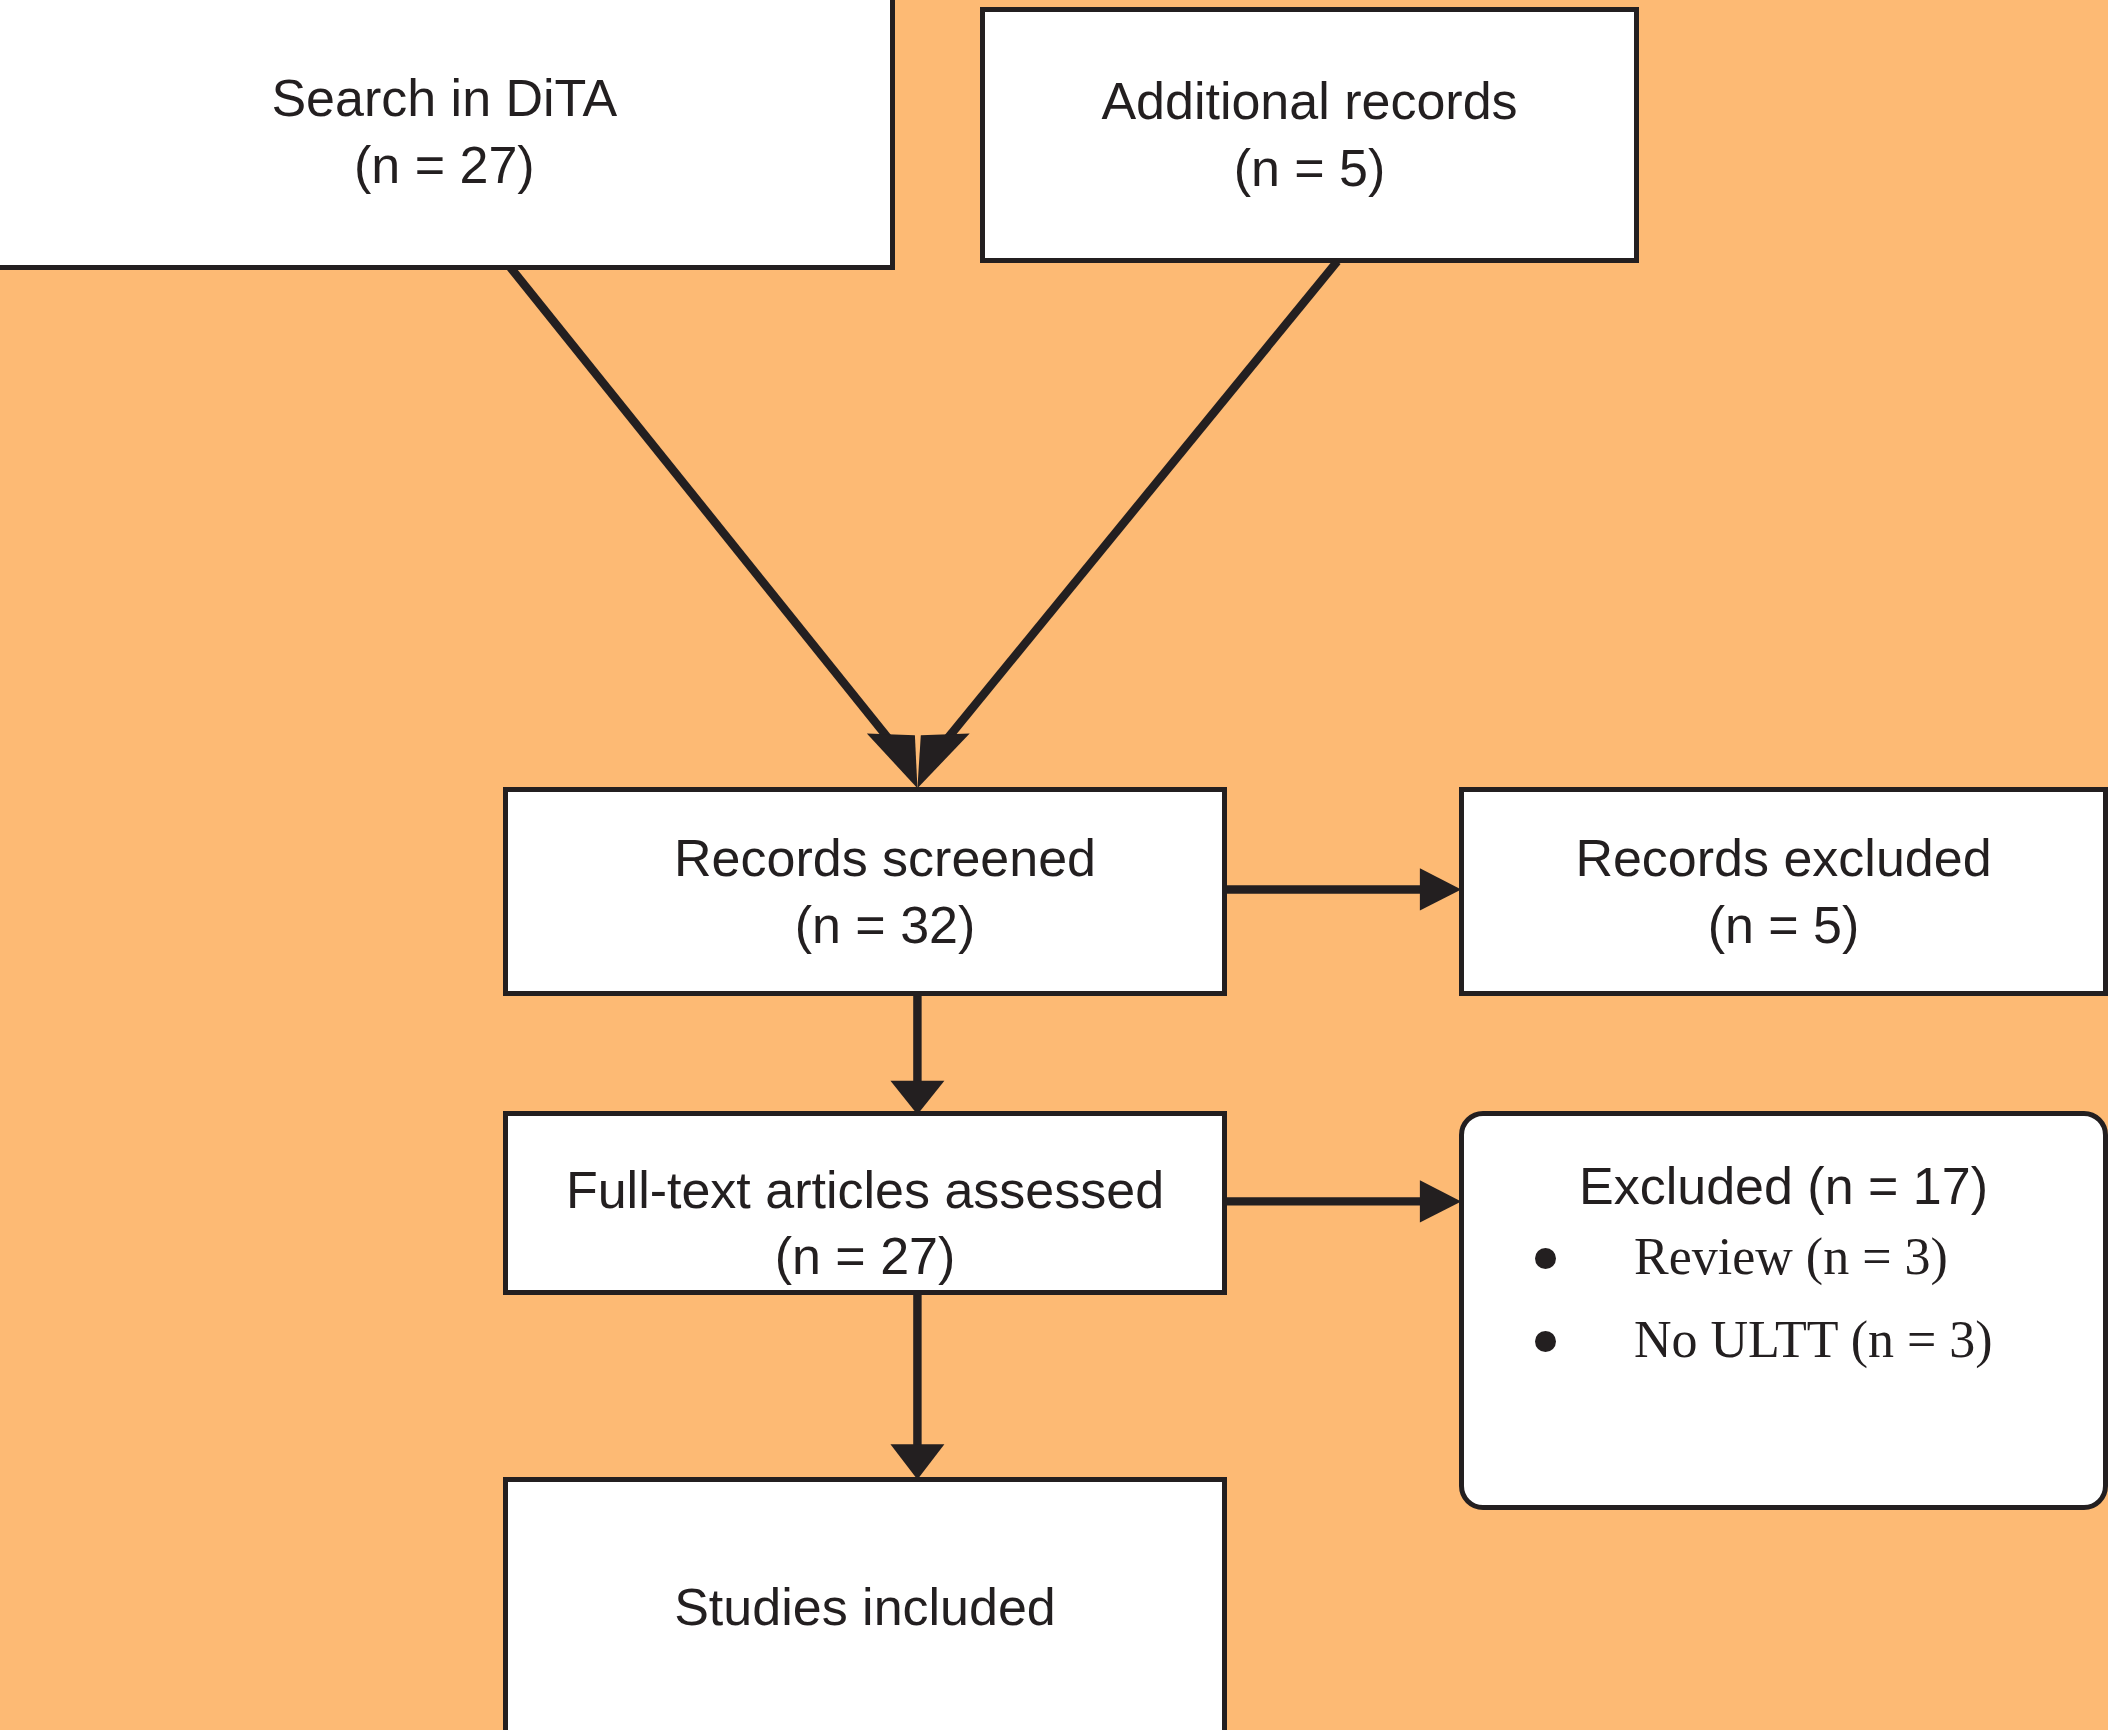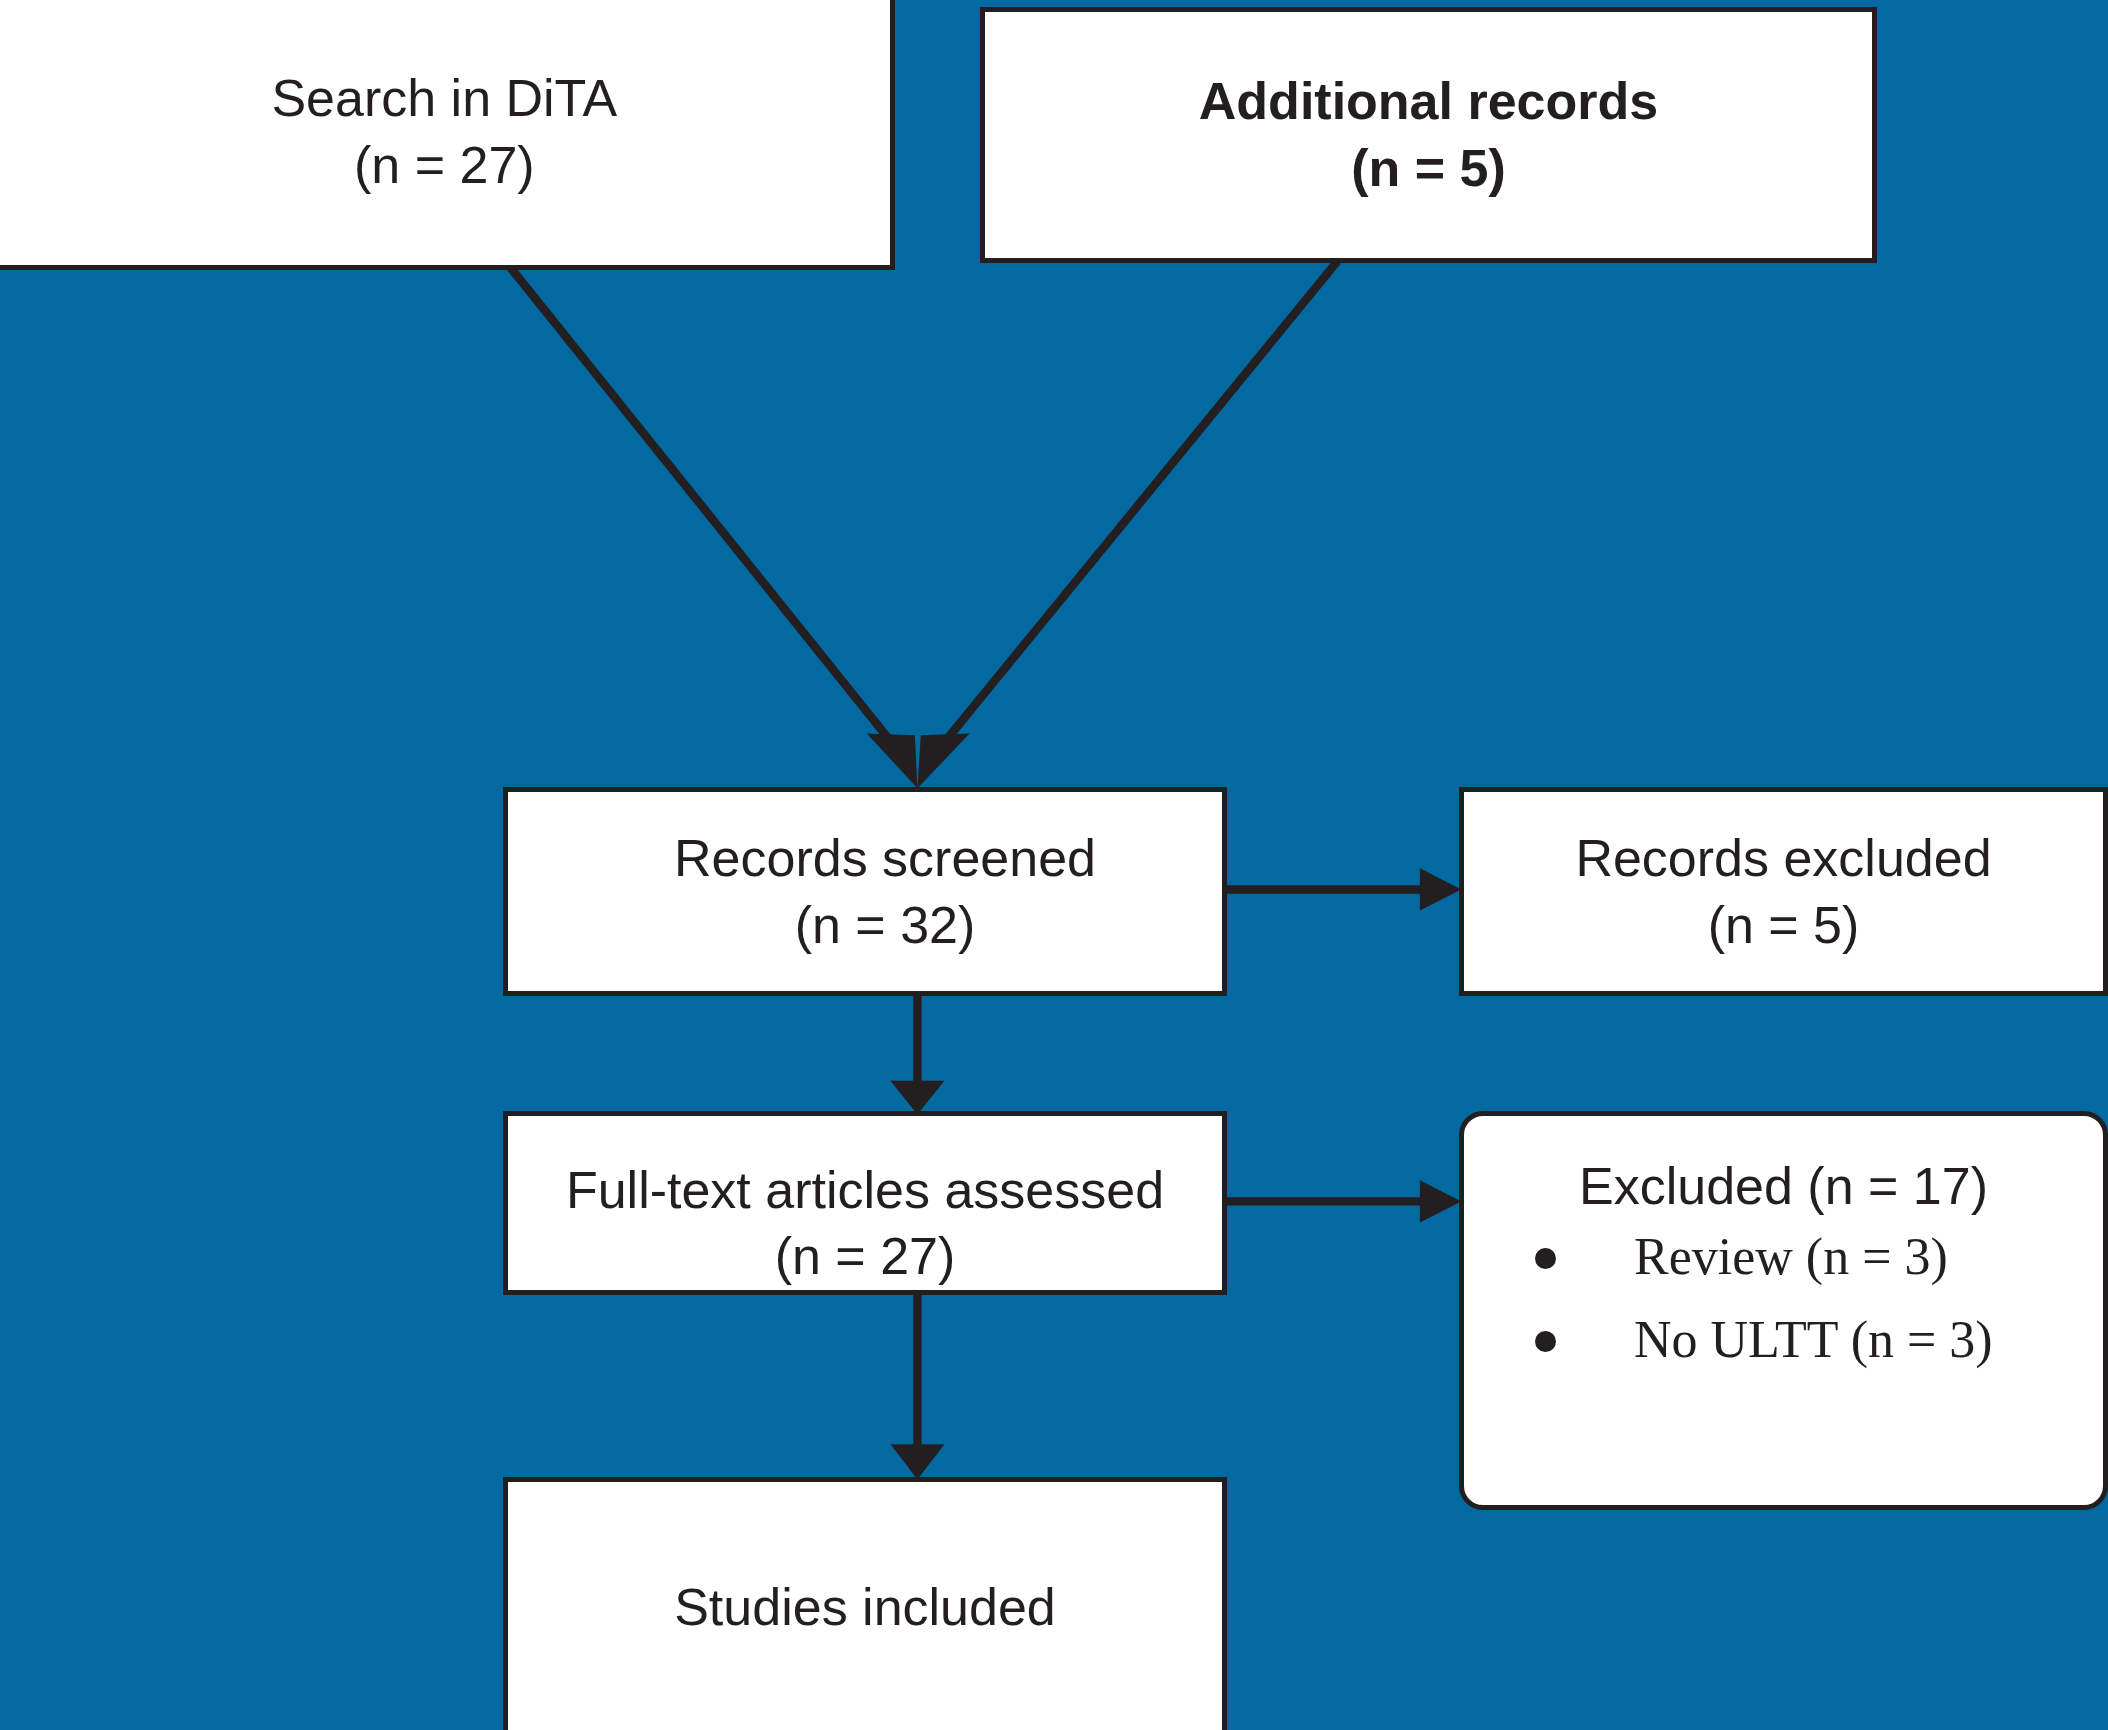--- a/index.html
+++ b/index.html
@@ -8,21 +8,21 @@
     padding: 0;
     background: #ffffff;
   }
   body {
     font-family: "Liberation Sans", sans-serif;
   }
   #canvas {
     position: relative;
     width: 2108px;
     height: 1730px;
-    background: #0369a1;
+    background: #fdba74;
     overflow: hidden;
   }
   .flow-box {
     position: absolute;
     box-sizing: border-box;
     border: 5.9px solid #231f20;
     background: #ffffff;
     display: flex;
     flex-direction: column;
     align-items: center;
@@ -40,23 +40,22 @@
   
   #box-search-dita {
     left: -6.7px;
     top: -6.7px;
     width: 902px;
     height: 277px;
   }
   #box-additional-records {
     left: 980px;
     top: 6.7px;
-    width: 897px;
+    width: 659px;
     height: 256px;
-    font-weight: bold;
   }
   #box-records-screened {
     left: 503px;
     top: 787px;
     width: 724px;
     height: 209px;
     padding-left: 40px;
   }
   #box-records-excluded {
     left: 1459px;

